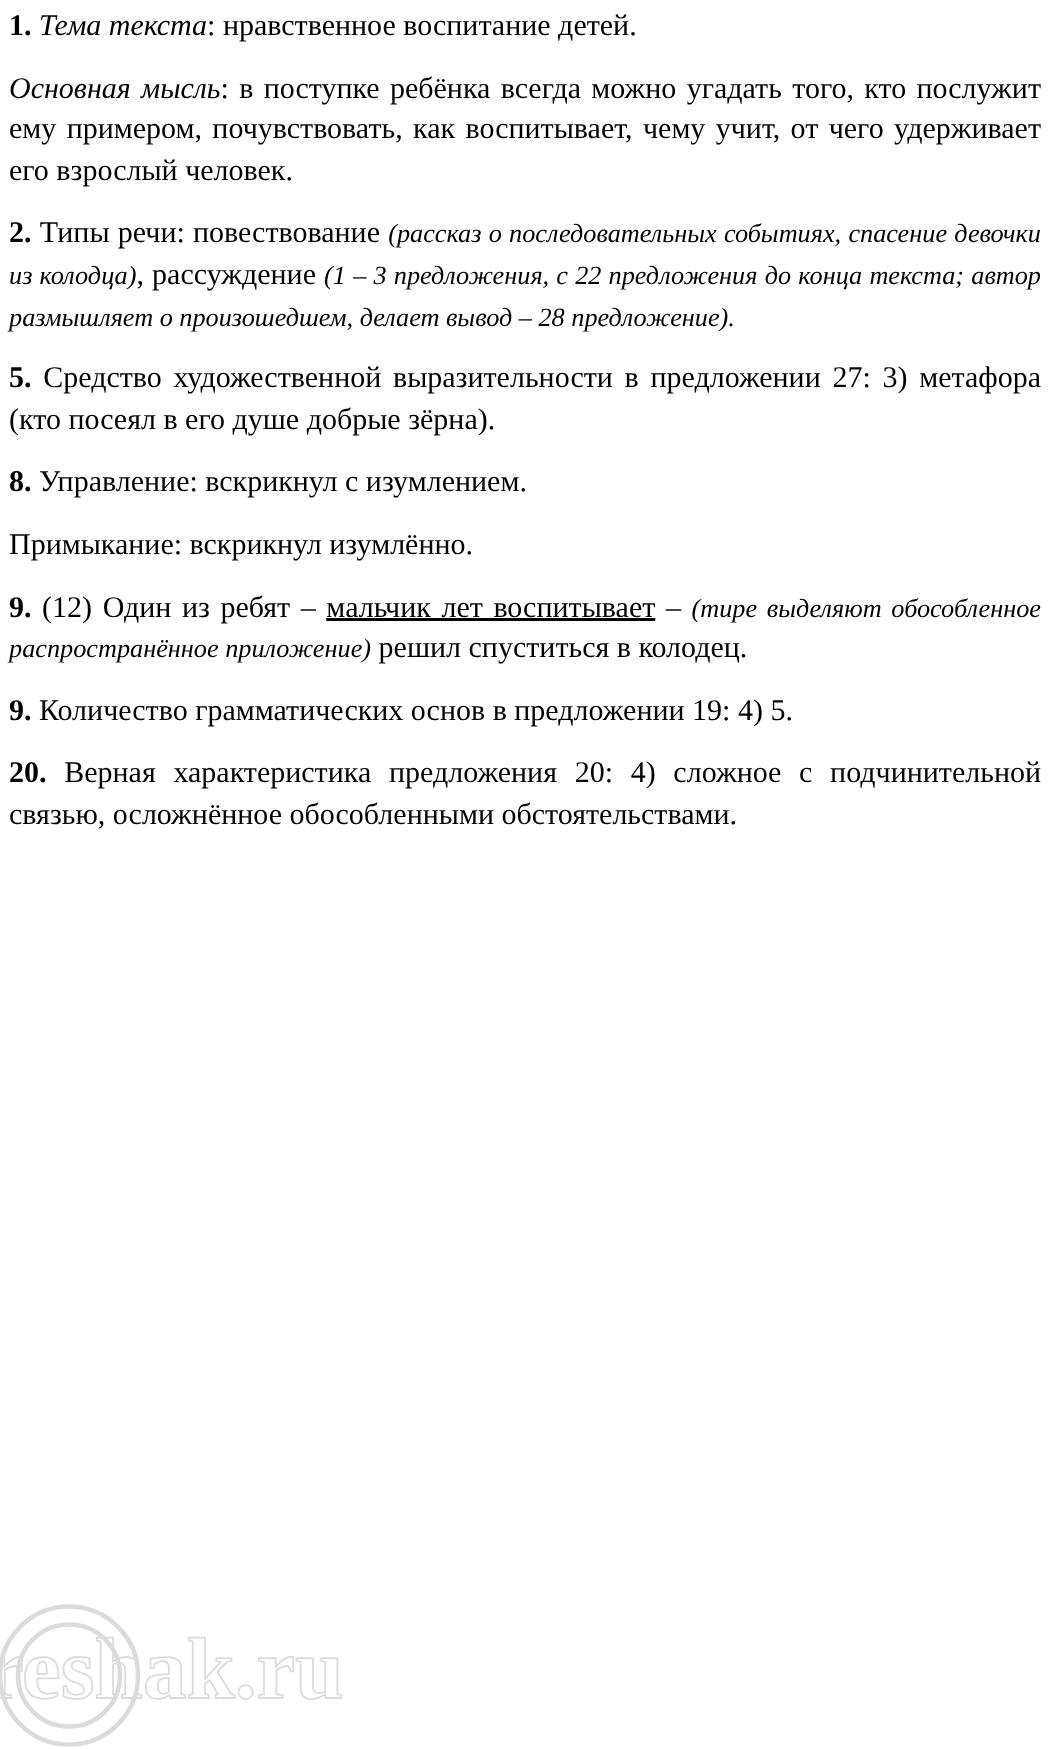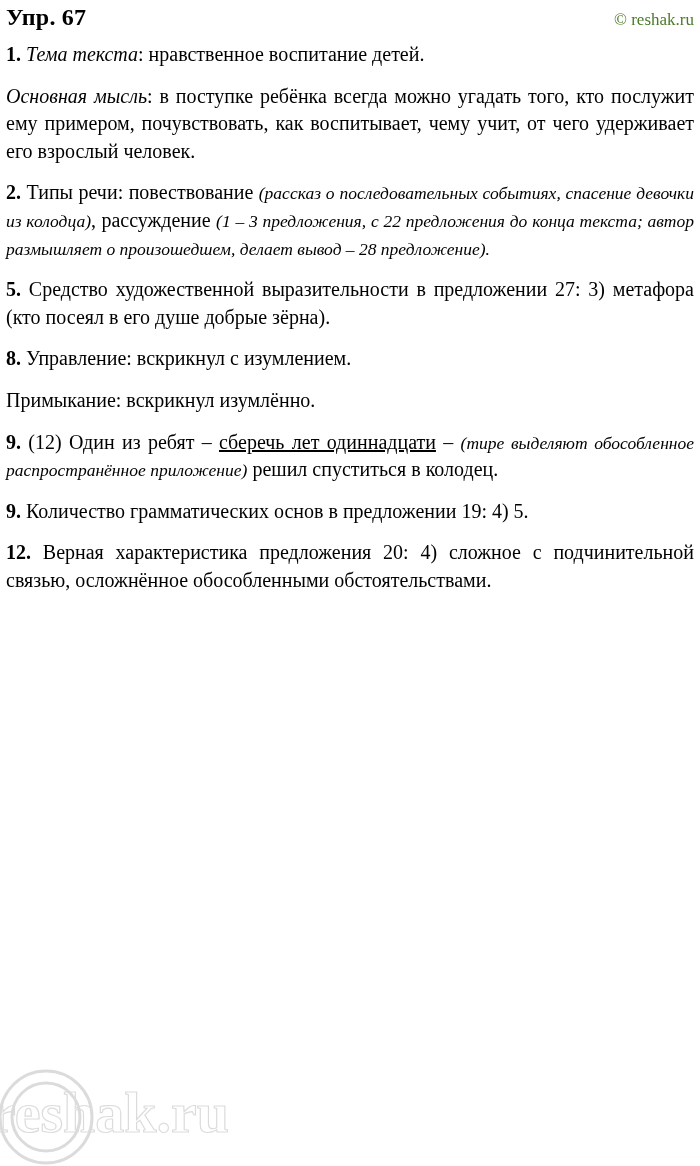--- a/index.html
+++ b/index.html
@@ -81,35 +81,31 @@
     stroke: #b9b9b9;
     stroke-width: 1.2;
     font-weight: bold;
   }
 </style>
 </head>
 <body>
 
 <div class="page">
 
-  <div class="header-row">
-    <div class="ex-title">Упр. 67</div>
-    <div class="copyright">© reshak.ru</div>
-  </div>
 
   <div class="body-text">
     <p class="para"><span class="num">1.</span> <span class="it">Тема текста</span>: нравственное воспитание детей.</p>
     <p class="para"><span class="it">Основная мысль</span>: в поступке ребёнка всегда можно угадать того, кто послужит ему примером, почувствовать, как воспитывает, чему учит, от чего удерживает его взрослый человек.</p>
     <p class="para"><span class="num">2.</span> Типы речи: повествование <span class="small-it">(рассказ о последовательных событиях, спасение девочки из колодца)</span>, рассуждение <span class="small-it">(1 – 3 предложения, с 22 предложения до конца текста; автор размышляет о произошедшем, делает вывод – 28 предложение).</span></p>
     <p class="para"><span class="num">5.</span> Средство художественной выразительности в предложении 27: 3) метафора (кто посеял в его душе добрые зёрна).</p>
     <p class="para"><span class="num">8.</span> Управление: вскрикнул с изумлением.</p>
     <p class="para">Примыкание: вскрикнул изумлённо.</p>
-    <p class="para"><span class="num">9.</span> (12) Один из ребят – <span class="u">сберечь лет одиннадцати</span> – <span class="small-it">(тире выделяют обособленное распространённое приложение)</span> решил спуститься в колодец.</p>
+    <p class="para"><span class="num">9.</span> (12) Один из ребят – <span class="u">мальчик лет воспитывает</span> – <span class="small-it">(тире выделяют обособленное распространённое приложение)</span> решил спуститься в колодец.</p>
     <p class="para"><span class="num">9.</span> Количество грамматических основ в предложении 19: 4) 5.</p>
-    <p class="para"><span class="num">12.</span> Верная характеристика предложения 20: 4) сложное с подчинительной связью, осложнённое обособленными обстоятельствами.</p>
+    <p class="para"><span class="num">20.</span> Верная характеристика предложения 20: 4) сложное с подчинительной связью, осложнённое обособленными обстоятельствами.</p>
   </div>
 
   <div class="watermark">
     <svg width="240" height="150" viewBox="0 0 240 150" xmlns="http://www.w3.org/2000/svg">
       <circle cx="56" cy="95" r="46" fill="none" stroke="#b9b9b9" stroke-width="3"></circle>
       <circle cx="56" cy="95" r="34" fill="none" stroke="#b9b9b9" stroke-width="3"></circle>
       <text class="wm-text" x="0" y="110">reshak.ru</text>
     </svg>
   </div>
 

